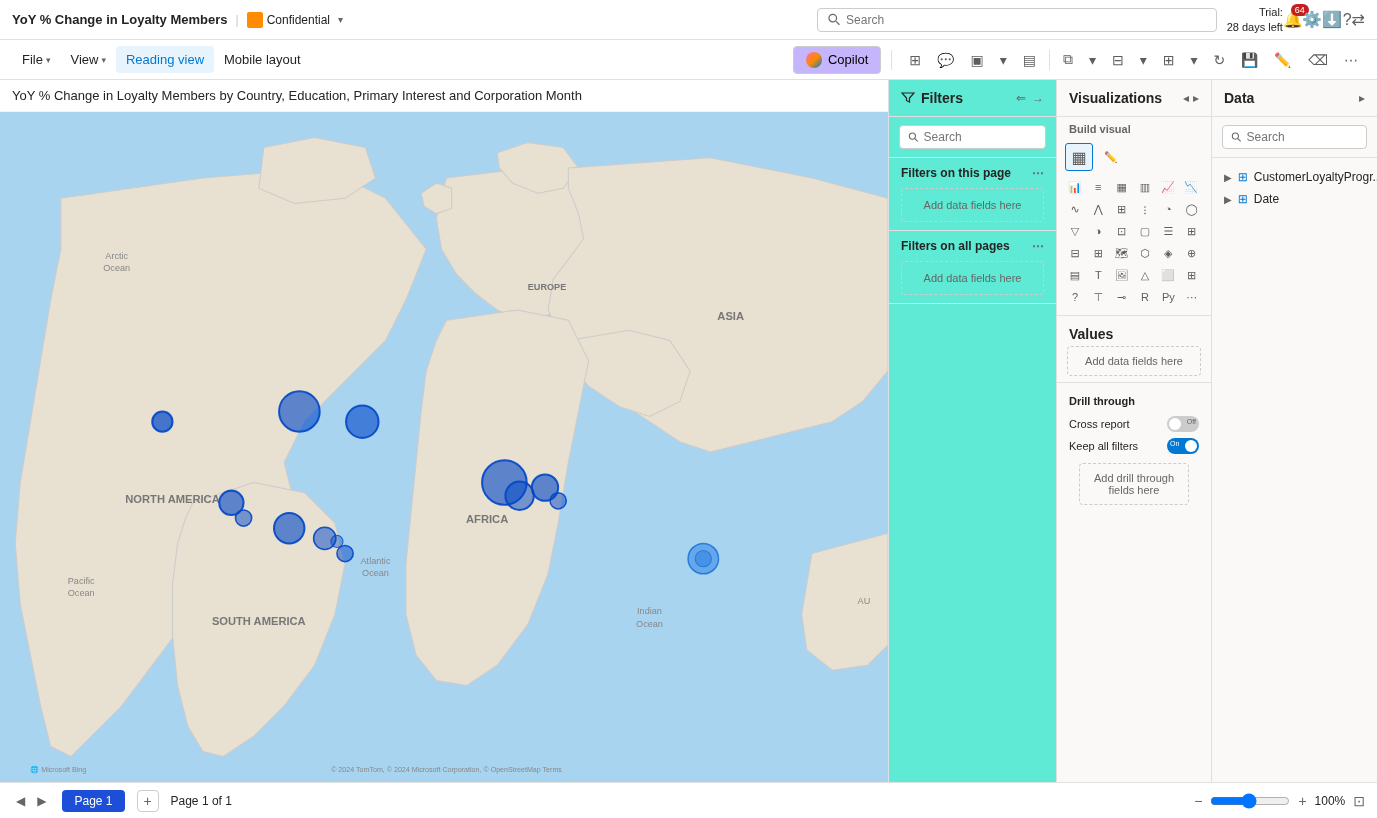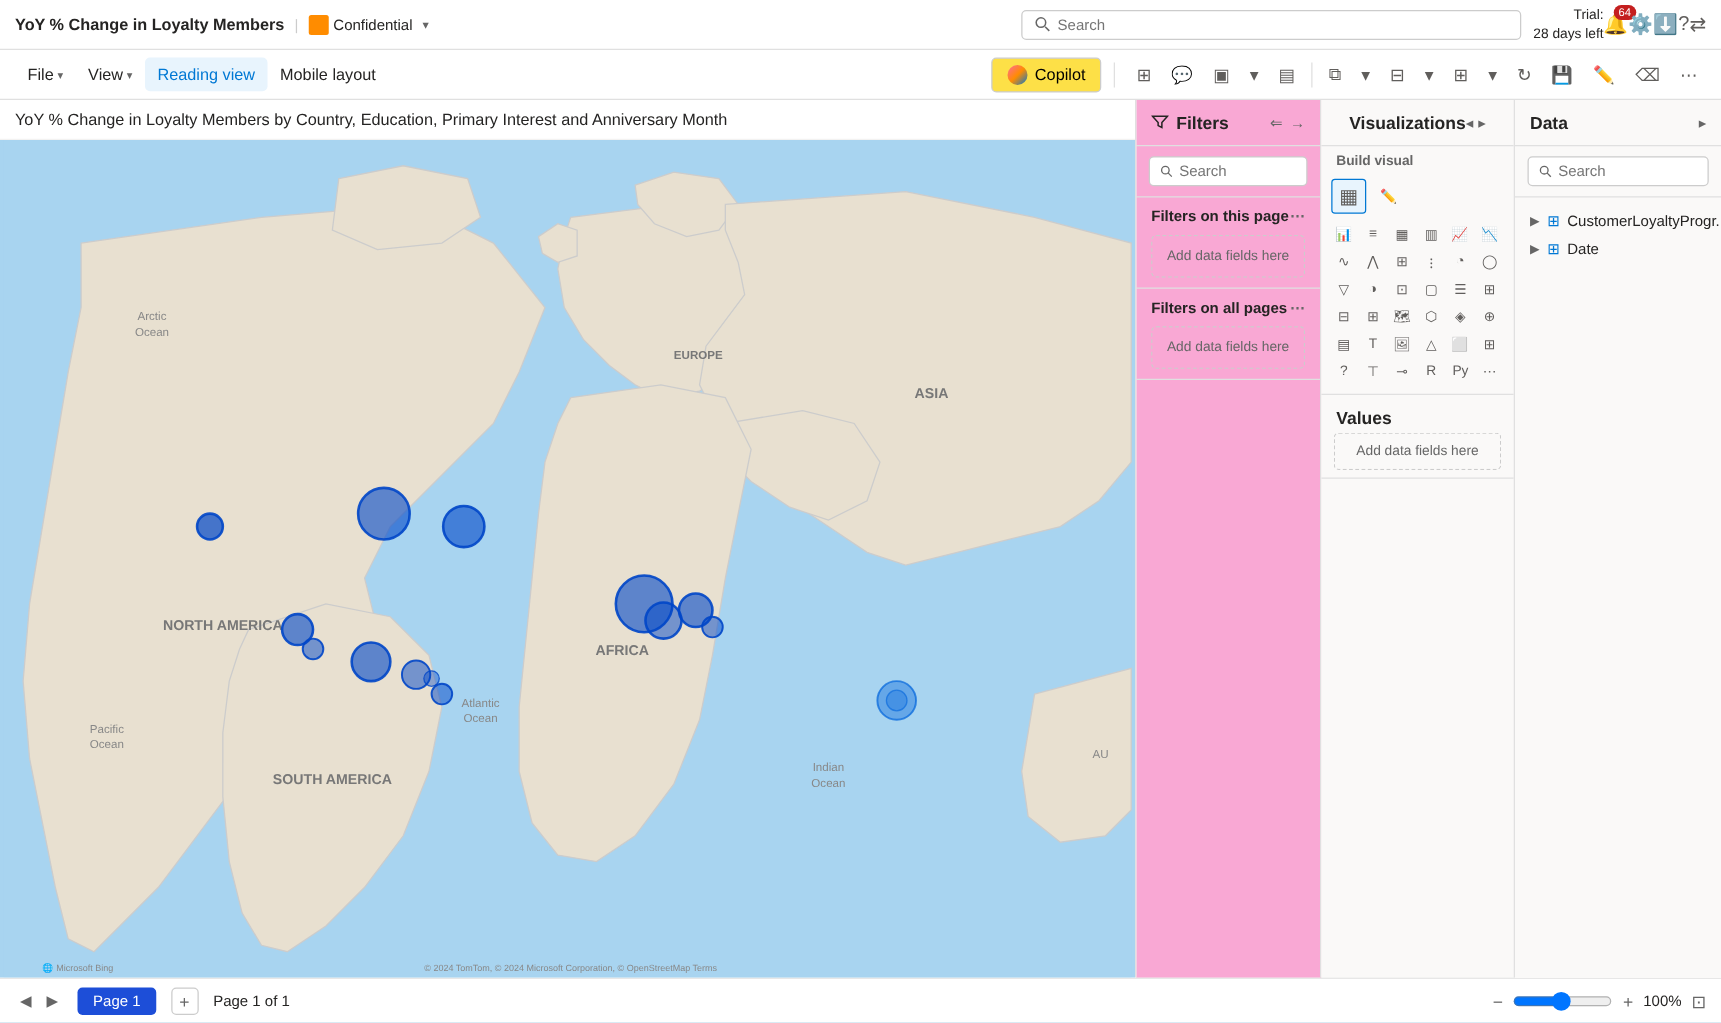--- a/index.html
+++ b/index.html
@@ -41,21 +41,21 @@
       display: flex; align-items: center; gap: 3px;
       padding: 6px 10px; cursor: pointer; font-size: 13px; color: #252423;
       border-radius: 4px; position: relative;
     }
     .ribbon-item .dropdown-arrow { font-size: 9px; color: #666; }
     .ribbon-active { background: #e8f4fd; color: #0078d4; }
     .ribbon-right { margin-left: auto; display: flex; align-items: center; gap: 6px; }
     .copilot-btn {
       display: flex; align-items: center; gap: 6px;
       border: 1px solid #ccc; border-radius: 4px;
-      padding: 5px 12px; cursor: pointer; font-size: 13px; background: #fde047;
+      padding: 5px 12px; cursor: pointer; font-size: 13px; background: #c4b5fd;
     }
     .copilot-orb { width: 16px; height: 16px; background: linear-gradient(135deg, #ff6b9d, #ff8c00, #0078d4); border-radius: 50%; }
     .ribbon-icon-group { display: flex; align-items: center; gap: 2px; }
     .ribbon-icon { padding: 5px 7px; cursor: pointer; border-radius: 3px; color: #605e5c; font-size: 14px; }
     .ribbon-separator { width: 1px; height: 20px; background: #e0e0e0; margin: 0 4px; }
 
     
     .main-content {
       display: flex; height: calc(818px - 80px - 36px);
     }
@@ -73,21 +73,21 @@
     .map-container {
       flex: 1; position: relative; overflow: hidden;
       background: #a8d4f0;
     }
 
     
     .map-svg { width: 100%; height: 100%; }
 
     
     .filters-panel {
-      width: 148px; background: #f9a8d4; border-right: 1px solid #e0e0e0;
+      width: 168px; background: #5eead4; border-right: 1px solid #e0e0e0;
       display: flex; flex-direction: column; overflow: hidden;
     }
     .filters-header {
       display: flex; align-items: center; justify-content: space-between;
       padding: 10px 12px; border-bottom: 1px solid #e0e0e0;
     }
     .filters-title { display: flex; align-items: center; gap: 6px; font-size: 14px; font-weight: 600; color: #252423; }
     .filters-icons { display: flex; gap: 6px; }
     .filter-search {
       padding: 8px 10px; border-bottom: 1px solid #e0e0e0;
@@ -106,21 +106,21 @@
       border: 1px dashed #ccc; border-radius: 4px; padding: 10px;
       text-align: center; color: #666; font-size: 11px; cursor: pointer;
     }
 
     
     .viz-panel {
       width: 155px; background: #faf9f8; border-right: 1px solid #e0e0e0;
       display: flex; flex-direction: column; overflow-y: auto;
     }
     .viz-header {
-      display: flex; align-items: center; justify-content: center;
+      display: flex; align-items: center; justify-content: space-between;
       padding: 10px 12px; border-bottom: 1px solid #e0e0e0;
     }
     .viz-title { font-size: 14px; font-weight: 600; color: #252423; }
     .build-visual-label { padding: 6px 12px; font-size: 11px; color: #666; font-weight: 600; }
     .viz-icons-grid {
       display: grid; grid-template-columns: repeat(6, 1fr); gap: 2px;
       padding: 4px 8px;
     }
     .viz-icon-cell {
       width: 20px; height: 20px; display: flex; align-items: center; justify-content: center;
@@ -280,21 +280,21 @@
       <div class="ribbon-icon">✏️</div>
       <div class="ribbon-icon">⌫</div>
       <div class="ribbon-icon">⋯</div>
     </div>
   </div>
 </div>
 
 <div class="main-content">
 
   <div class="map-area">
-    <div class="map-title">YoY % Change in Loyalty Members by Country, Education, Primary Interest and Anniversary Month</div>
+    <div class="map-title">YoY % Change in Loyalty Members by Country, Education, Primary Interest and Corporation Month</div>
     <div class="map-container">
       <svg class="map-svg" viewBox="0 0 875 650" xmlns="http://www.w3.org/2000/svg">
 
         <rect width="875" height="650" fill="#a8d4f0"></rect>
 
         <path d="M 60 80 L 200 60 L 320 50 L 380 80 L 420 130 L 400 180 L 380 220 L 340 260 L 300 300 L 280 340 L 290 380 L 260 420 L 220 460 L 180 500 L 150 540 L 120 580 L 90 610 L 70 630 L 50 620 L 40 580 L 30 530 L 20 480 L 15 420 L 20 360 L 30 300 L 40 240 L 50 180 L 60 130 Z" fill="#e8e0d0" stroke="#ccc" stroke-width="1"></path>
 
         <path d="M 260 30 L 310 20 L 360 30 L 370 60 L 340 80 L 290 85 L 255 70 Z" fill="#e8e0d0" stroke="#ccc" stroke-width="1"></path>
 
         <path d="M 440 60 L 520 50 L 580 55 L 620 70 L 640 90 L 630 120 L 600 140 L 580 160 L 560 180 L 540 195 L 510 200 L 490 190 L 470 175 L 450 155 L 435 130 L 430 100 L 435 75 Z" fill="#e8e0d0" stroke="#ccc" stroke-width="1"></path>
@@ -470,20 +470,40 @@
 
     <div class="viz-divider"></div>
 
     <div class="viz-section-label">Values</div>
     <div class="viz-add-box">
       <span>Add data fields here</span>
     </div>
 
     <div class="viz-divider" style="margin-top:6px;"></div>
 
+    <div class="drill-section">
+      <div class="drill-label">Drill through</div>
+      <div class="drill-row">
+        <span>Cross report</span>
+        <div style="position:relative;display:inline-block;">
+          <div class="toggle-off">
+            <span class="toggle-label-off" style="font-size:7px;color:#666;position:absolute;right:3px;top:2px;">Off</span>
+          </div>
+        </div>
+      </div>
+      <div class="drill-row">
+        <span>Keep all filters</span>
+        <div class="toggle-on">
+          <span style="font-size:7px;color:#fff;position:absolute;left:3px;top:2px;">On</span>
+        </div>
+      </div>
+      <div class="viz-add-box" style="margin-top:6px;">
+        <span>Add drill through fields here</span>
+      </div>
+    </div>
   </div>
 
   <div class="data-panel">
     <div class="data-header">
       <span class="data-title">Data</span>
       <span style="cursor:pointer;color:#666;">▸</span>
     </div>
     <div class="data-search">
       <div class="data-search-box">
         <svg width="12" height="12" viewBox="0 0 12 12">

